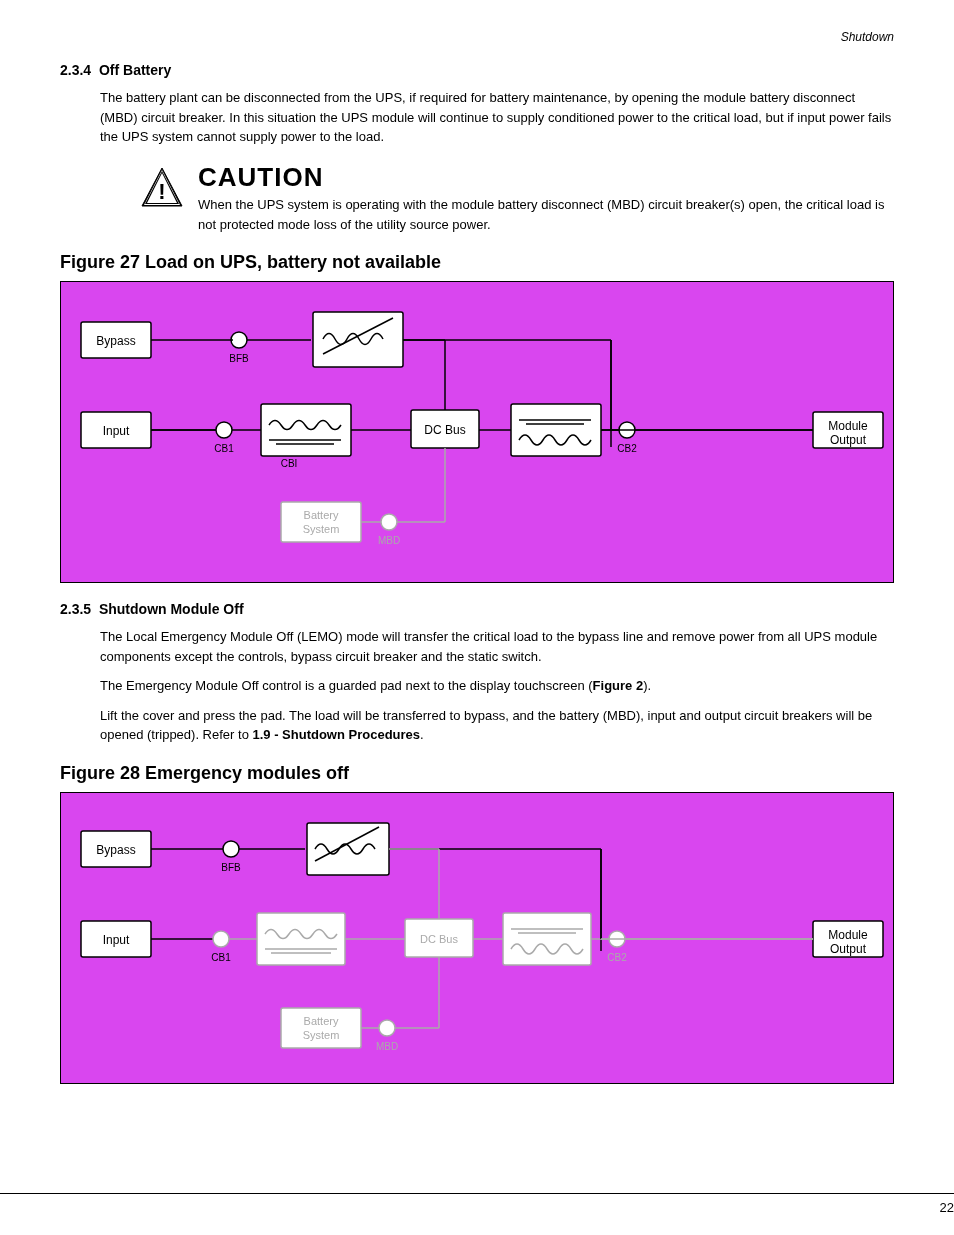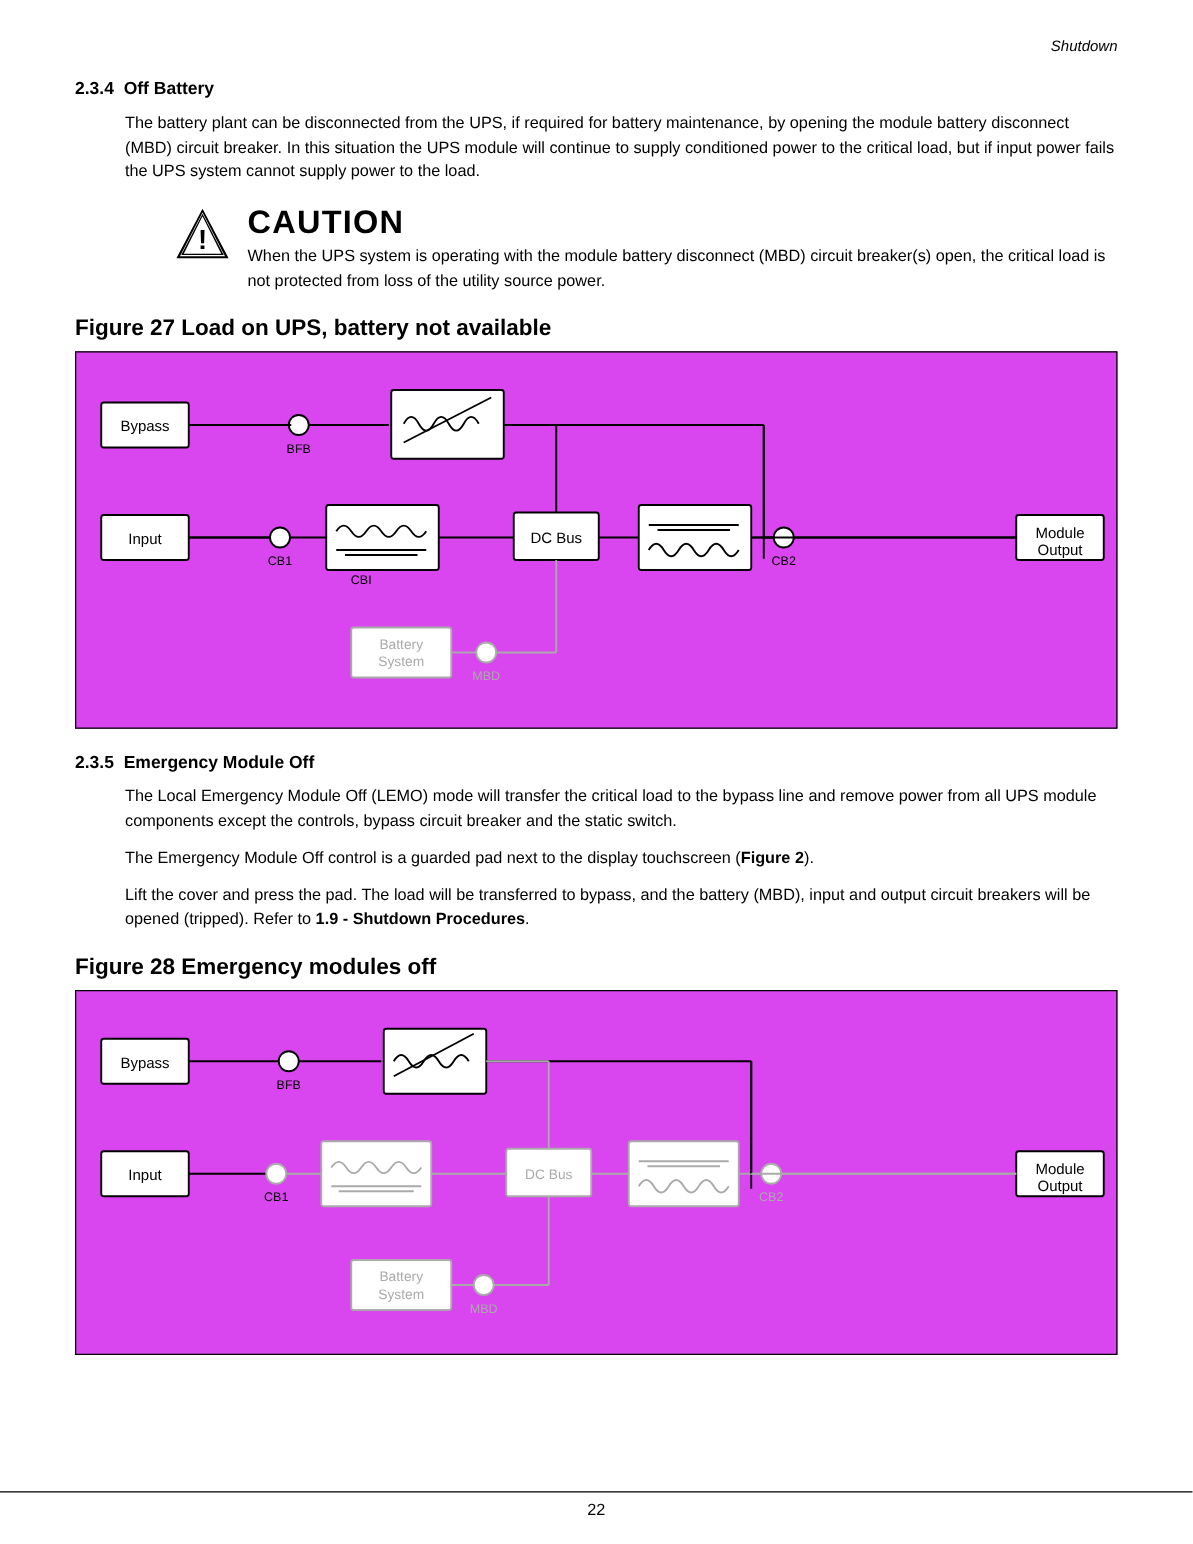--- a/index.html
+++ b/index.html
@@ -77,21 +77,21 @@
     
     .diagram-svg {
       display: block;
       margin: 0 auto;
     }
     .page-footer {
       position: absolute;
       bottom: 20px;
       left: 0;
       right: 0;
-      text-align: center;
+      text-align: right;
       font-size: 13px;
       border-top: 1px solid #000;
       padding-top: 6px;
     }
   </style>
 </head>
 <body>
 
 <div class="page">
 
@@ -108,21 +108,21 @@
     <div class="caution-box">
       <svg class="caution-icon" viewBox="0 0 44 44" xmlns="http://www.w3.org/2000/svg">
         <polygon points="22,3 42,41 2,41" fill="#000" stroke="#000" stroke-width="1"></polygon>
         <polygon points="22,5 40,40 4,40" fill="#fff"></polygon>
         <polygon points="22,6 39,39 5,39" fill="#000"></polygon>
         <polygon points="22,8 37,38 7,38" fill="#fff"></polygon>
         <text x="22" y="34" font-size="22" font-weight="bold" text-anchor="middle" fill="#000">!</text>
       </svg>
       <div class="caution-content">
         <div class="caution-title">CAUTION</div>
-        <div class="caution-text">When the UPS system is operating with the module battery disconnect (MBD) circuit breaker(s) open, the critical load is not protected from loss of the utility source power.</div>
+        <div class="caution-text">When the UPS system is operating with the module battery disconnect (MBD) circuit breaker(s) open, the critical load is not protected mode loss of the utility source power.</div>
       </div>
     </div>
   </div>
 
   <div class="figure-title">Figure 27    Load on UPS, battery not available</div>
 
   <div class="diagram-container">
     <svg class="diagram-svg" width="820" height="280" viewBox="0 0 820 280" xmlns="http://www.w3.org/2000/svg">
 
       <style>
@@ -214,21 +214,21 @@
       <line x1="290" y1="230" x2="310" y2="230" stroke="#aaa" stroke-width="1.5"></line>
       <circle cx="318" cy="230" r="8" fill="#fff" stroke="#aaa" stroke-width="1.5"></circle>
       <text x="318" y="252" class="diag-label-sm-gray" text-anchor="middle">MBD</text>
 
       <line x1="374" y1="156" x2="374" y2="230" stroke="#aaa" stroke-width="1.5"></line>
       <line x1="326" y1="230" x2="374" y2="230" stroke="#aaa" stroke-width="1.5"></line>
     </svg>
   </div>
 
   <div class="section-title">
-    <span>2.3.5</span>&nbsp;&nbsp;<span>Emergency Module Off</span>
+    <span>2.3.5</span>&nbsp;&nbsp;<span>Shutdown Module Off</span>
   </div>
   <div class="section-indent">
     <p class="body-text">The Local Emergency Module Off (LEMO) mode will transfer the critical load to the bypass line and remove power from all UPS module components except the controls, bypass circuit breaker and the static switch.</p>
     <p class="body-text">
       The Emergency Module Off control is a guarded pad next to the display touchscreen (<strong>Figure 2</strong>).
     </p>
     <p class="body-text">
       Lift the cover and press the pad. The load will be transferred to bypass, and the battery (MBD), input and output circuit breakers will be opened (tripped). Refer to <strong>1.9 - Shutdown Procedures</strong>.
     </p>
   </div>

